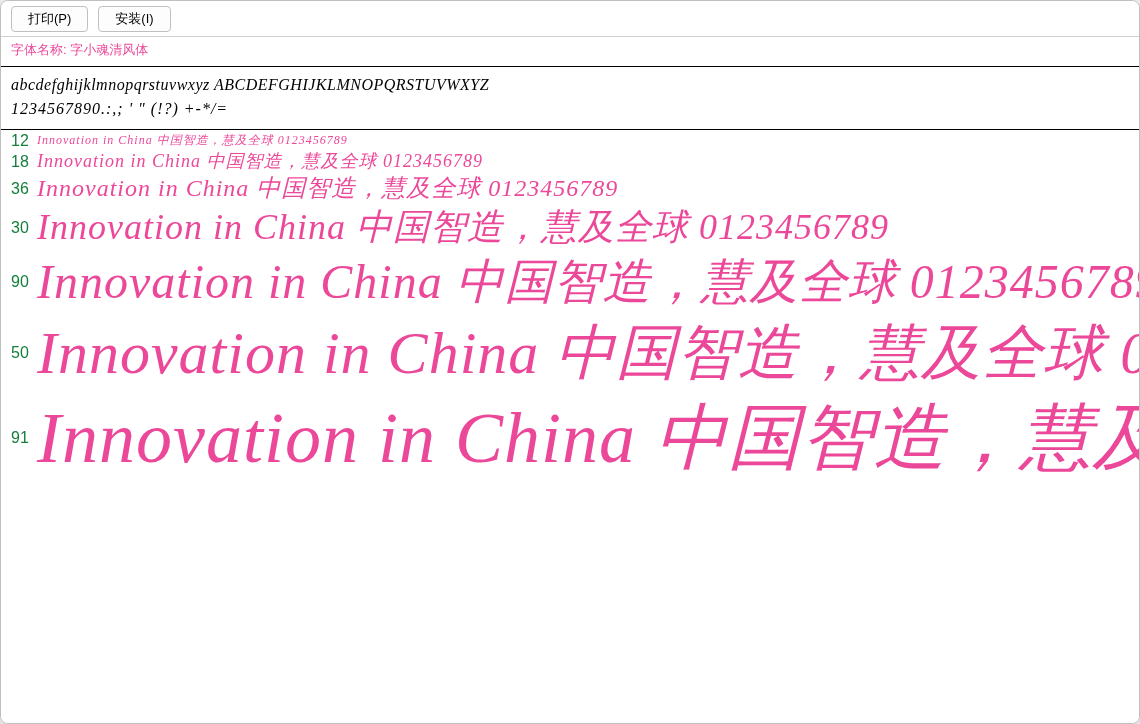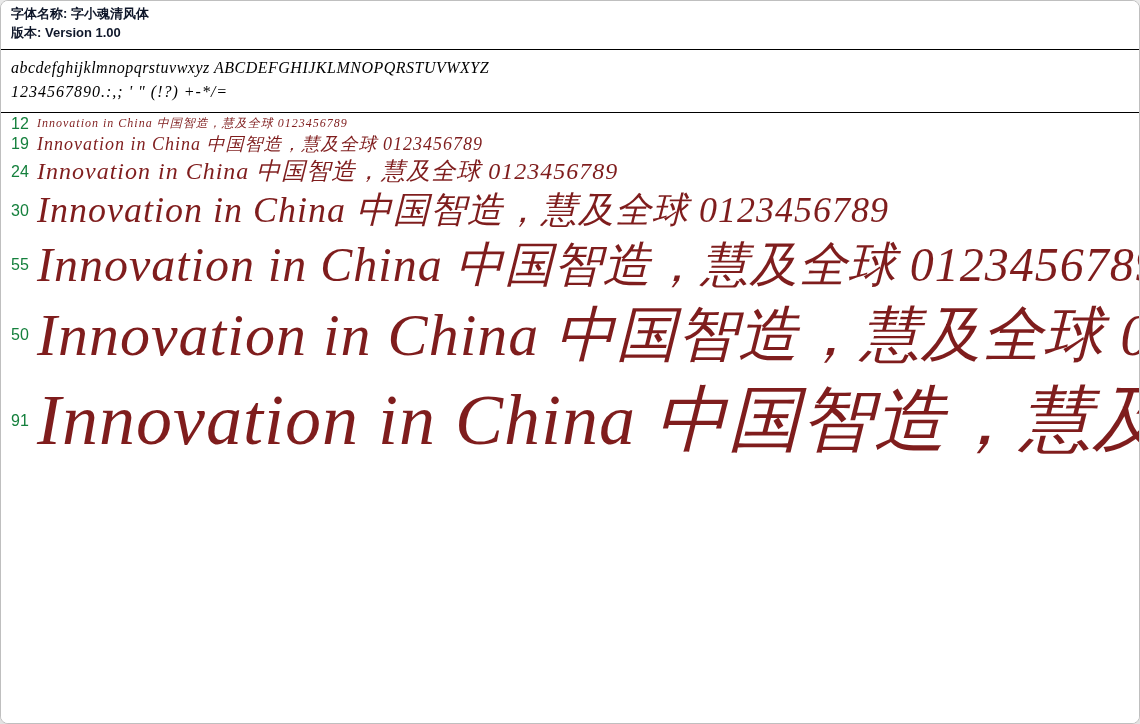--- a/index.html
+++ b/index.html
@@ -73,22 +73,21 @@
     overflow: hidden;
     background: #fff;
     padding: 0;
   }
 
   .meta {
     padding: 4px 10px 6px 10px;
     border-bottom: 1px solid #000;
     font-size: 13px;
     line-height: 1.45;
-    color: #0f172a;
-    font-weight: bold;
+    color: #ec4899;
   }
 
   .charset {
     padding: 6px 9px 8px 10px;
     border-bottom: 1px solid #000;
     font-family: "Segoe Script", "Comic Sans MS", cursive;
     font-style: italic;
     color: #000;
     line-height: 1.5;
   }
@@ -110,68 +109,69 @@
     font-size: 16px;
     color: #15803d;
     font-family: "Segoe UI", "Microsoft YaHei", sans-serif;
     font-style: normal;
     flex: 0 0 auto;
     align-self: center;
   }
   .sample-text {
     font-family: "Segoe Script", "Comic Sans MS", "STKaiti", "KaiTi", cursive;
     font-style: italic;
-    color: #7f1d1d;
+    color: #ec4899;
     line-height: 1.3;
     letter-spacing: 1px;
     white-space: nowrap;
   }
 </style>
 </head>
 <body>
 
 <div class="window">
 
 
+  <div class="toolbar">
+    <button class="tb-btn">打印(P)</button>
+    <button class="tb-btn">安装(I)</button>
+  </div>
 
   <div class="content">
 
     <div class="meta">
       <div>
         <span>字体名称: </span><span>字小魂清风体</span>
-      </div>
-      <div>
-        <span>版本: </span><span>Version 1.00</span>
       </div>
     </div>
 
     <div class="charset">
       <div class="alpha">abcdefghijklmnopqrstuvwxyz ABCDEFGHIJKLMNOPQRSTUVWXYZ</div>
       <div class="digits">1234567890.:,; ' " (!?) +-*/=</div>
     </div>
 
     <div class="samples" id="samples">
         <div class="sample-row">
           <div class="sample-size">12</div>
           <div class="sample-text" style="font-size: 12px;">Innovation in China 中国智造，慧及全球 0123456789</div>
         </div>
         <div class="sample-row">
-          <div class="sample-size">19</div>
+          <div class="sample-size">18</div>
           <div class="sample-text" style="font-size: 18px;">Innovation in China 中国智造，慧及全球 0123456789</div>
         </div>
         <div class="sample-row">
-          <div class="sample-size">24</div>
+          <div class="sample-size">36</div>
           <div class="sample-text" style="font-size: 24px;">Innovation in China 中国智造，慧及全球 0123456789</div>
         </div>
         <div class="sample-row">
           <div class="sample-size">30</div>
           <div class="sample-text" style="font-size: 36px;">Innovation in China 中国智造，慧及全球 0123456789</div>
         </div>
         <div class="sample-row">
-          <div class="sample-size">55</div>
+          <div class="sample-size">90</div>
           <div class="sample-text" style="font-size: 48px;">Innovation in China 中国智造，慧及全球 0123456789</div>
         </div>
         <div class="sample-row">
           <div class="sample-size">50</div>
           <div class="sample-text" style="font-size: 60px;">Innovation in China 中国智造，慧及全球 0123456789</div>
         </div>
         <div class="sample-row">
           <div class="sample-size">91</div>
           <div class="sample-text" style="font-size: 72px;">Innovation in China 中国智造，慧及全球 0123456789</div>
         </div>

